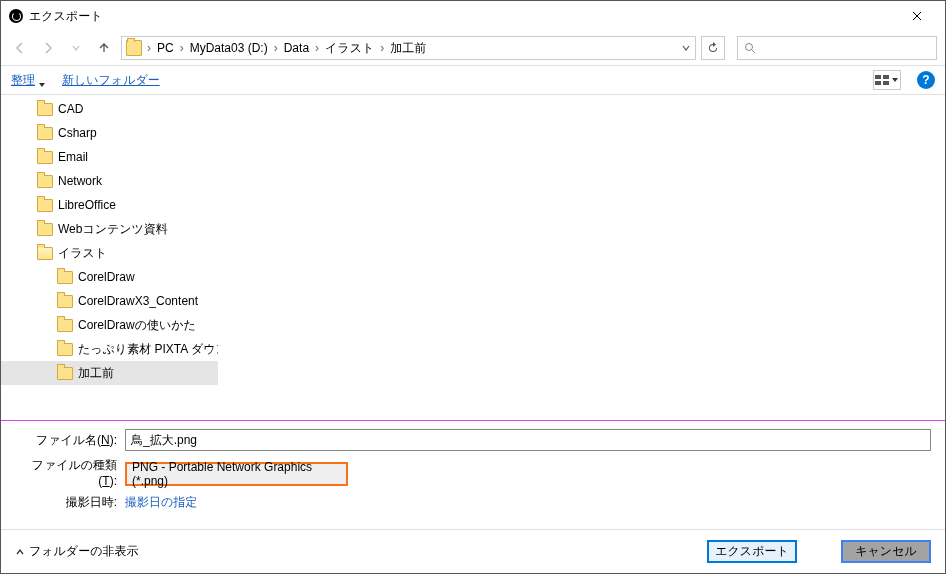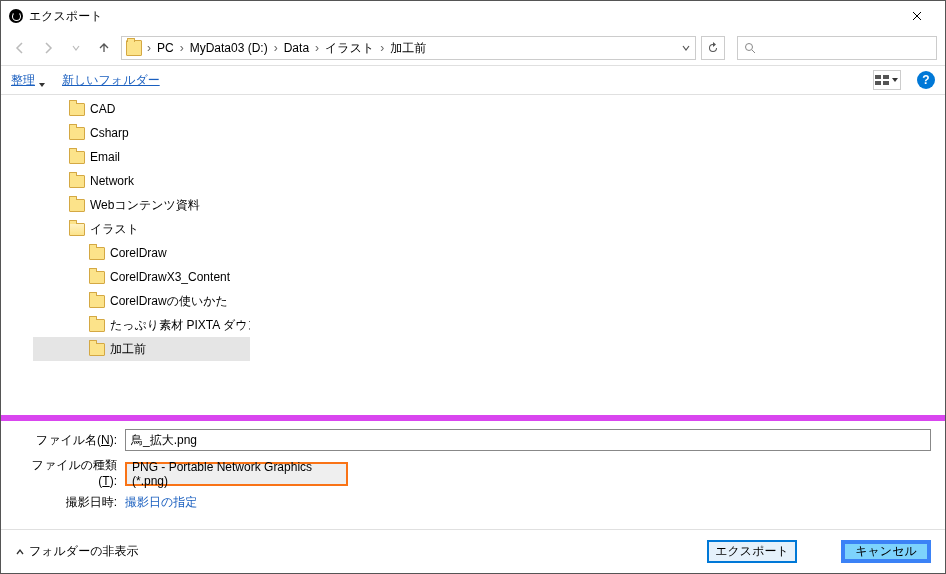--- a/index.html
+++ b/index.html
@@ -21,21 +21,21 @@
 .bc-spacer { flex: 1; }
 .bc-drop { color: #666; margin-right: 2px; }
 .refresh-btn { width: 24px; height: 24px; border: 1px solid #ccc; display: flex; align-items: center; justify-content: center; margin-left: -1px; }
 .search-box { width: 200px; height: 24px; border: 1px solid #ccc; display: flex; align-items: center; padding: 0 6px; margin-left: 6px; color: #888; }
 .search-box span { flex: 1; }
 .toolbar { height: 30px; border-top: 1px solid #e0e0e0; border-bottom: 1px solid #e0e0e0; background: #fff; display: flex; align-items: center; padding: 0 10px; gap: 16px; }
 .toolbar .tool-item { color: #1a5fbf; cursor: pointer; display: flex; align-items: flex-end; gap: 3px; text-decoration: underline; }
 .toolbar .spacer { flex: 1; }
 .toolbar .view-btn { width: 28px; height: 20px; border: 1px solid #ccc; display: flex; align-items: center; justify-content: center; }
 .help-btn { width: 18px; height: 18px; border-radius: 50%; background: #0078d7; color: #fff; display: flex; align-items: center; justify-content: center; font-weight: bold; }
-.middle { flex: 1; display: flex; overflow: hidden; border-bottom: 6px solid #d946ef; padding-left: 32px; }
+.middle { flex: 1; display: flex; overflow: hidden; border-bottom: 1px solid #d946ef; }
 .tree { width: 217px; overflow: hidden; display: flex; }
 .tree-inner { flex: 1; padding-top: 2px; }
 .tree-item { height: 24px; display: flex; align-items: center; padding-left: 36px; gap: 5px; cursor: pointer; white-space: nowrap; }
 .tree-item.depth2 { padding-left: 56px; }
 .tree-item.sel { background: #e5e5e5; }
 .folder-ic { width: 16px; height: 13px; background: #fce38a; border: 1px solid #d4a843; border-radius: 0 1px 1px 1px; position: relative; flex-shrink: 0; }
 .folder-ic::before { content: ""; position: absolute; top: -4px; left: -1px; width: 6px; height: 3px; background: #fce38a; border: 1px solid #d4a843; border-bottom: none; border-radius: 1px 1px 0 0; }
 .folder-ic.open { background: linear-gradient(#fff2c3, #fce38a); }
 .content { flex: 1; }
 .bottom { padding: 8px 14px 4px 14px; }
@@ -53,21 +53,21 @@
 .chk.checked::after { content: "✓"; font-size: 11px; line-height: 1; color: #000; }
 .opt { display: flex; align-items: center; gap: 5px; }
 .opt .ul { text-decoration: underline; }
 .opt-red { border: 2px solid #e03030; padding: 6px 14px 6px 10px; margin-left: -12px; }
 .opt-multi { display: flex; align-items: flex-start; gap: 5px; width: 180px; }
 .note-field { display: flex; align-items: center; gap: 6px; }
 .note-input { width: 160px; height: 20px; border: 1px solid #888; }
 .footer { height: 44px; border-top: 1px solid #e0e0e0; display: flex; align-items: center; padding: 0 14px; gap: 36px; }
 .footer .hide { display: flex; align-items: center; gap: 4px; cursor: pointer; }
 .footer .spacer { flex: 1; }
-.btn { height: 23px; min-width: 90px; border: 4px solid #3b82f6; background: #7dd3fc; display: flex; align-items: center; justify-content: center; cursor: pointer; margin-left: 8px; }
+.btn { height: 23px; min-width: 90px; border: 2px solid #3b82f6; background: #a3a3a3; display: flex; align-items: center; justify-content: center; cursor: pointer; margin-left: 8px; }
 .btn.primary { border: 2px solid #0078d7; background: #e5f1fb; }
 svg { display: block; }
 </style>
 </head>
 <body>
 
 <div class="titlebar">
   <div class="app-icon"></div>
   <div class="title">エクスポート</div>
   <div class="close-btn">
@@ -168,20 +168,24 @@
         <div class="tree-item">
           <span class="folder-ic"></span>
           <span>Email</span>
         </div>
         <div class="tree-item">
           <span class="folder-ic"></span>
           <span>Network</span>
         </div>
         <div class="tree-item">
           <span class="folder-ic"></span>
+          <span>LibreOffice</span>
+        </div>
+        <div class="tree-item">
+          <span class="folder-ic"></span>
           <span>Webコンテンツ資料</span>
         </div>
         <div class="tree-item">
           <span class="folder-ic open"></span>
           <span>イラスト</span>
         </div>
         <div class="tree-item depth2">
           <span class="folder-ic"></span>
           <span>CorelDraw</span>
         </div>

